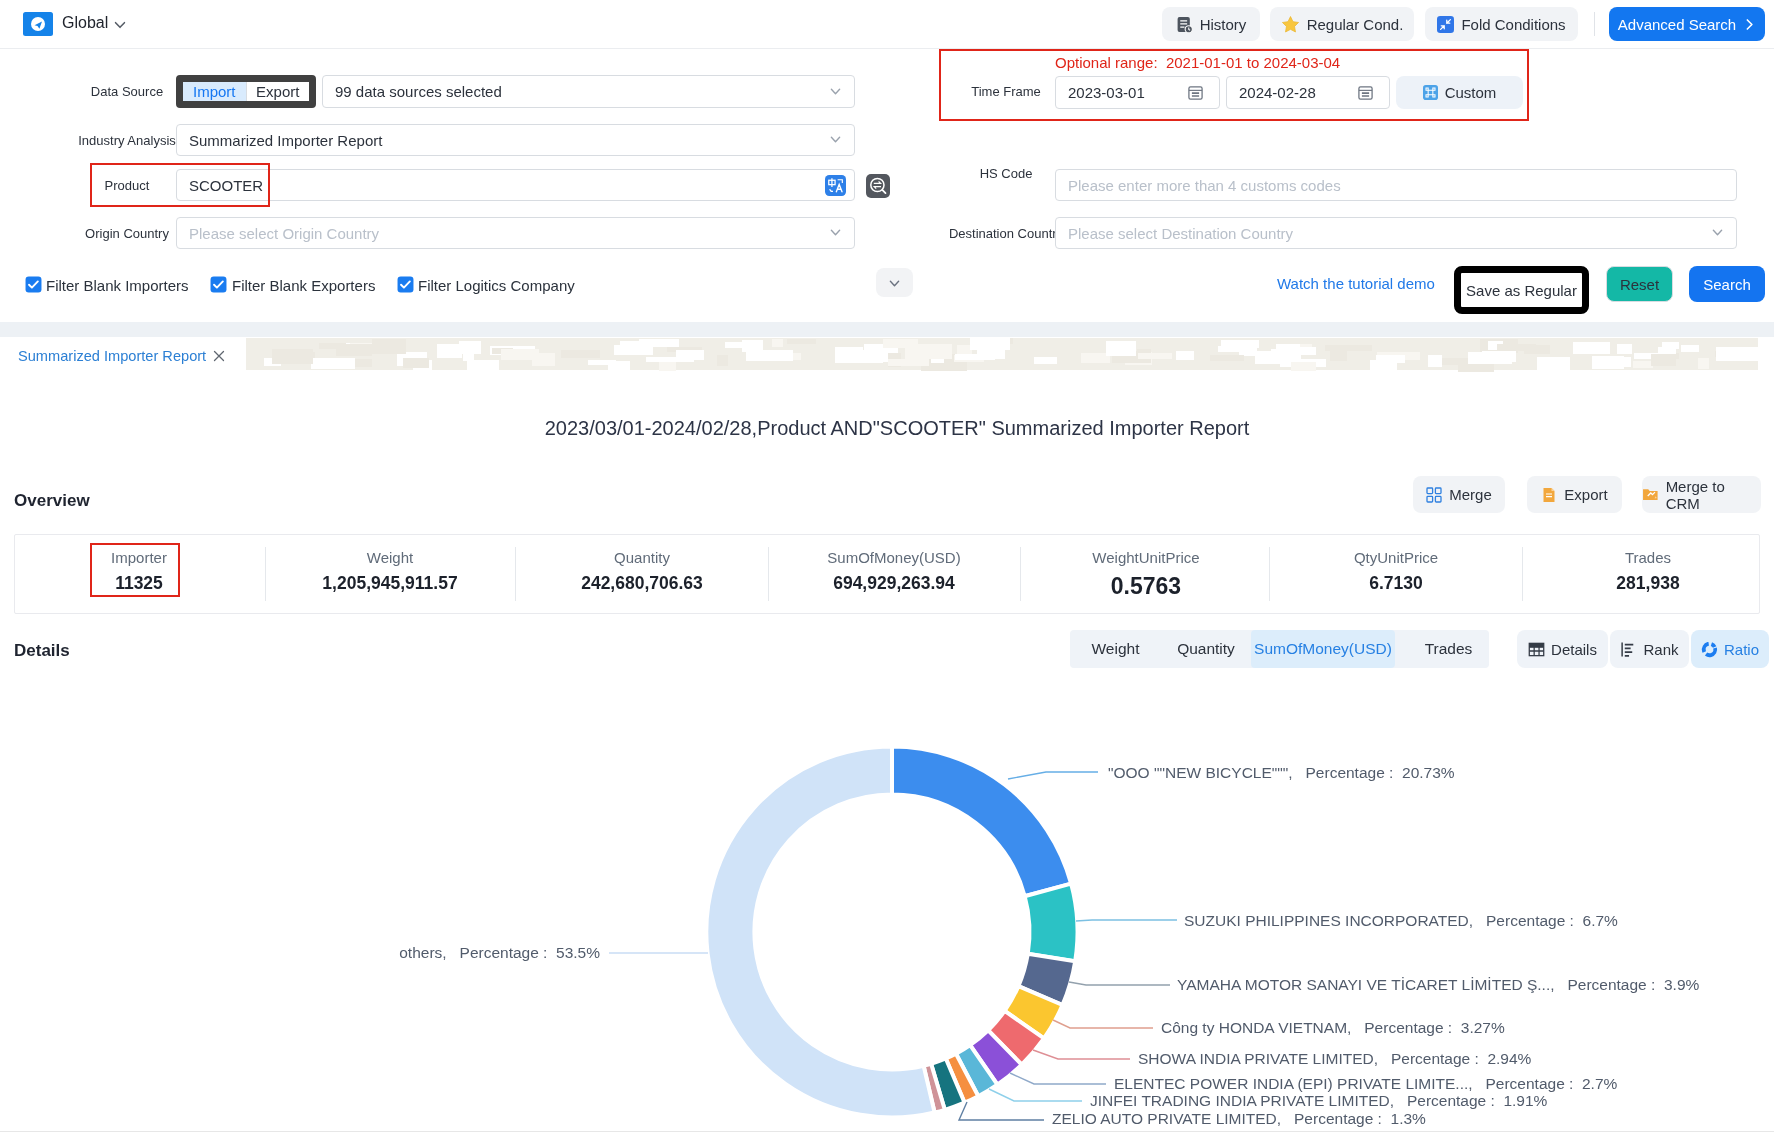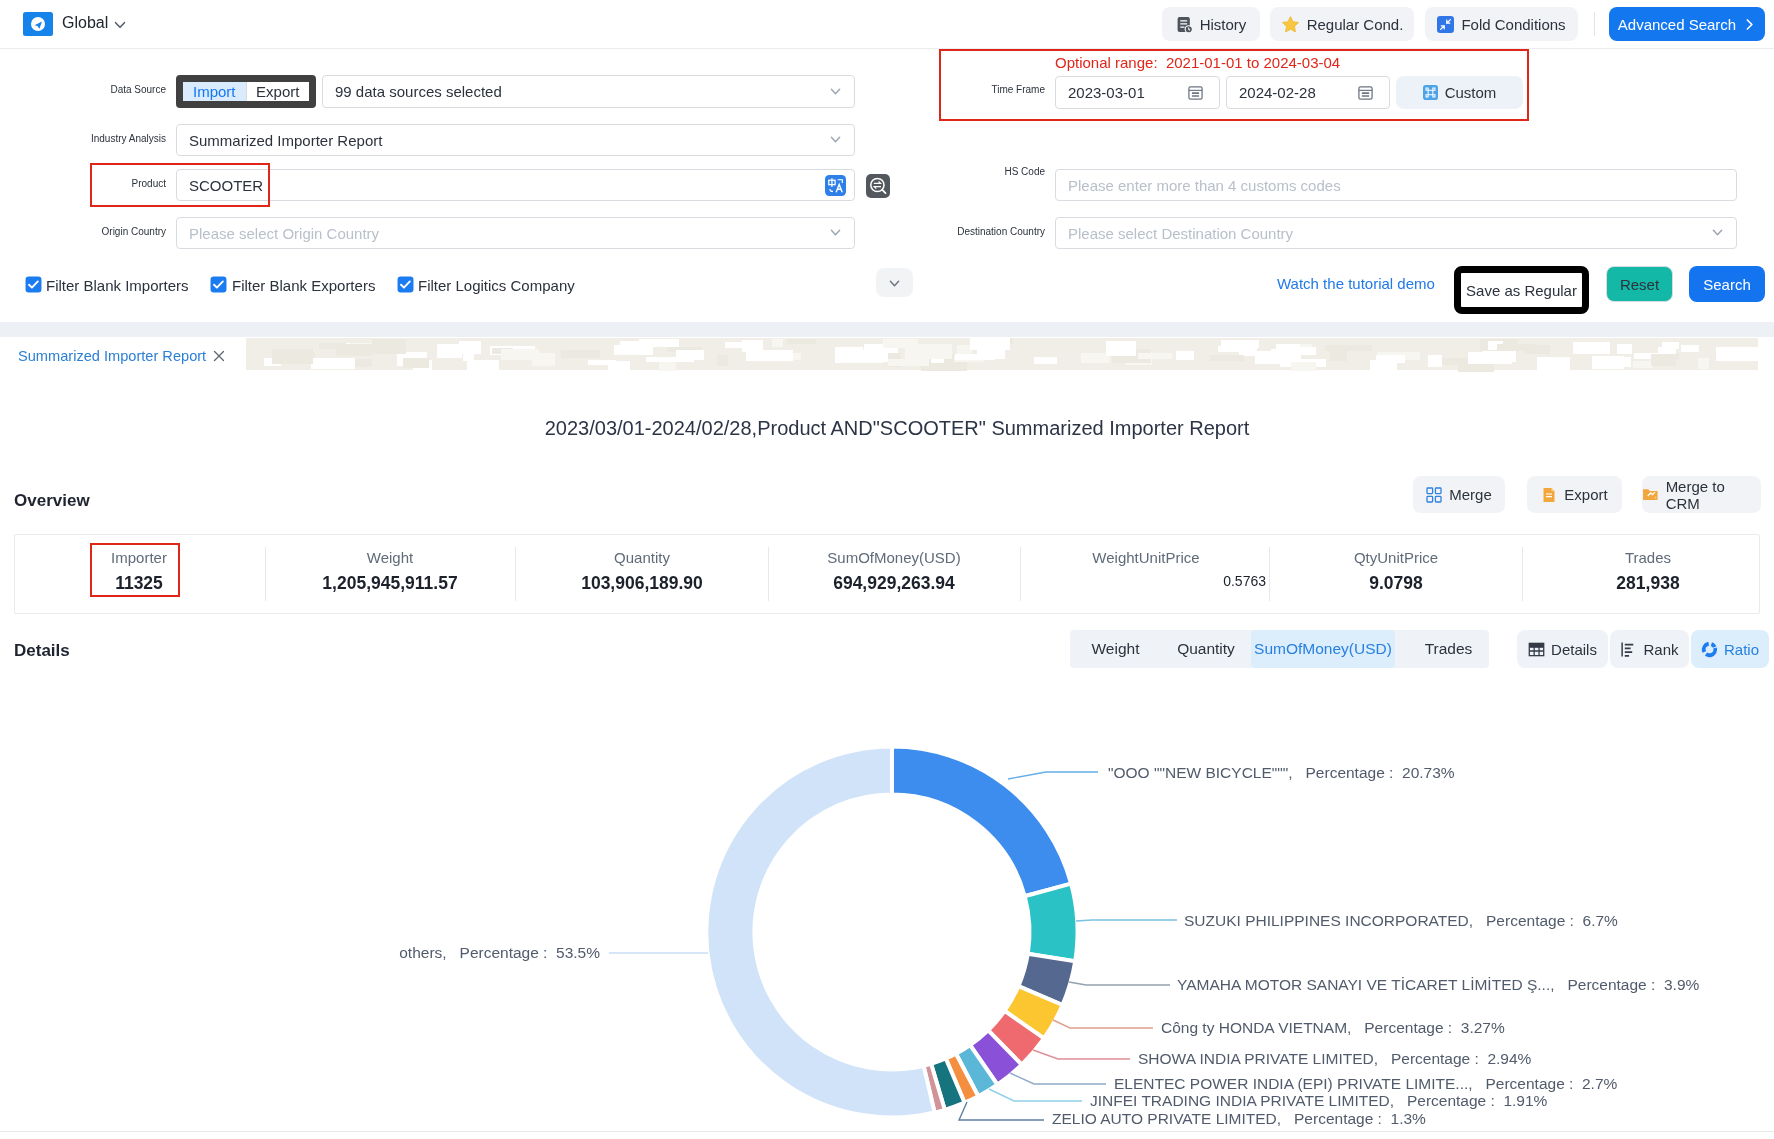--- a/index.html
+++ b/index.html
@@ -1,17 +1,17 @@
 <!DOCTYPE html>
 <html><head><meta charset="utf-8">
 <style>
 html,body{margin:0;padding:0;width:1774px;height:1139px;overflow:hidden;background:#fff;
 font-family:"Liberation Sans",sans-serif;-webkit-font-smoothing:antialiased;}
 .abs{position:absolute;}
-.lbl{position:absolute;font-size:10px;color:#2c323c;text-align:right;}
+.lbl{position:absolute;font-size:13px;color:#2c323c;text-align:center;margin-left:44px;}
 .inp{position:absolute;border:1px solid #d8dce1;border-radius:4px;background:#fff;
 font-size:15px;color:#2c323c;display:flex;align-items:center;padding:0 12px;box-sizing:border-box;}
 .ph{color:#b9c0ca;}
 .chev{position:absolute;}
 .btn{position:absolute;display:flex;align-items:center;justify-content:center;gap:7px;
 background:#f1f3f6;border-radius:8px;font-size:15px;color:#2c323c;box-sizing:border-box;}
 .redbox{position:absolute;border:2px solid #e02519;box-sizing:border-box;}
 </style></head>
 <body>
 
@@ -293,27 +293,27 @@
       <path d="M12.8 9.8l1.6 1.6-2.2.4z" fill="#fbd296"></path>
     </svg>
     <span>Merge to CRM</span>
   </div>
 <div class="abs" style="left:14px;top:534px;width:1746px;height:80px;border:1px solid #e9eaee;border-radius:2px;box-sizing:border-box"></div>
 <div class="abs" style="left:19px;top:549px;width:240px;text-align:center;font-size:15px;color:#606b79">Importer</div>
 <div class="abs" style="left:19px;top:573px;width:240px;text-align:center;font-size:17.5px;font-weight:bold;color:#1c212b">11325</div>
 <div class="abs" style="left:270px;top:549px;width:240px;text-align:center;font-size:15px;color:#606b79">Weight</div>
 <div class="abs" style="left:270px;top:573px;width:240px;text-align:center;font-size:17.5px;font-weight:bold;color:#1c212b">1,205,945,911.57</div>
 <div class="abs" style="left:522px;top:549px;width:240px;text-align:center;font-size:15px;color:#606b79">Quantity</div>
-<div class="abs" style="left:522px;top:573px;width:240px;text-align:center;font-size:17.5px;font-weight:bold;color:#1c212b">103,906,189.90</div>
+<div class="abs" style="left:522px;top:573px;width:240px;text-align:center;font-size:17.5px;font-weight:bold;color:#1c212b">242,680,706.63</div>
 <div class="abs" style="left:774px;top:549px;width:240px;text-align:center;font-size:15px;color:#606b79">SumOfMoney(USD)</div>
 <div class="abs" style="left:774px;top:573px;width:240px;text-align:center;font-size:17.5px;font-weight:bold;color:#1c212b">694,929,263.94</div>
 <div class="abs" style="left:1026px;top:549px;width:240px;text-align:center;font-size:15px;color:#606b79">WeightUnitPrice</div>
-<div class="abs" style="left:1026px;top:573px;width:240px;text-align:right;font-size:14px;font-weight:normal;color:#1c212b">0.5763</div>
+<div class="abs" style="left:1026px;top:573px;width:240px;text-align:center;font-size:23px;font-weight:bold;color:#1c212b">0.5763</div>
 <div class="abs" style="left:1276px;top:549px;width:240px;text-align:center;font-size:15px;color:#606b79">QtyUnitPrice</div>
-<div class="abs" style="left:1276px;top:573px;width:240px;text-align:center;font-size:17.5px;font-weight:bold;color:#1c212b">9.0798</div>
+<div class="abs" style="left:1276px;top:573px;width:240px;text-align:center;font-size:17.5px;font-weight:bold;color:#1c212b">6.7130</div>
 <div class="abs" style="left:1528px;top:549px;width:240px;text-align:center;font-size:15px;color:#606b79">Trades</div>
 <div class="abs" style="left:1528px;top:573px;width:240px;text-align:center;font-size:17.5px;font-weight:bold;color:#1c212b">281,938</div>
 <div class="abs" style="left:264.5px;top:547px;width:1px;height:54px;background:#e5e8ec"></div>
 <div class="abs" style="left:515.0px;top:547px;width:1px;height:54px;background:#e5e8ec"></div>
 <div class="abs" style="left:768.0px;top:547px;width:1px;height:54px;background:#e5e8ec"></div>
 <div class="abs" style="left:1020.0px;top:547px;width:1px;height:54px;background:#e5e8ec"></div>
 <div class="abs" style="left:1269.0px;top:547px;width:1px;height:54px;background:#e5e8ec"></div>
 <div class="abs" style="left:1522.0px;top:547px;width:1px;height:54px;background:#e5e8ec"></div>
 <div class="abs" style="left:14px;top:641px;font-size:17px;font-weight:bold;color:#1f2430">Details</div>
 <div class="abs" style="left:1070px;top:630px;width:419px;height:38px;background:#eff3f8;border-radius:4px"></div>

